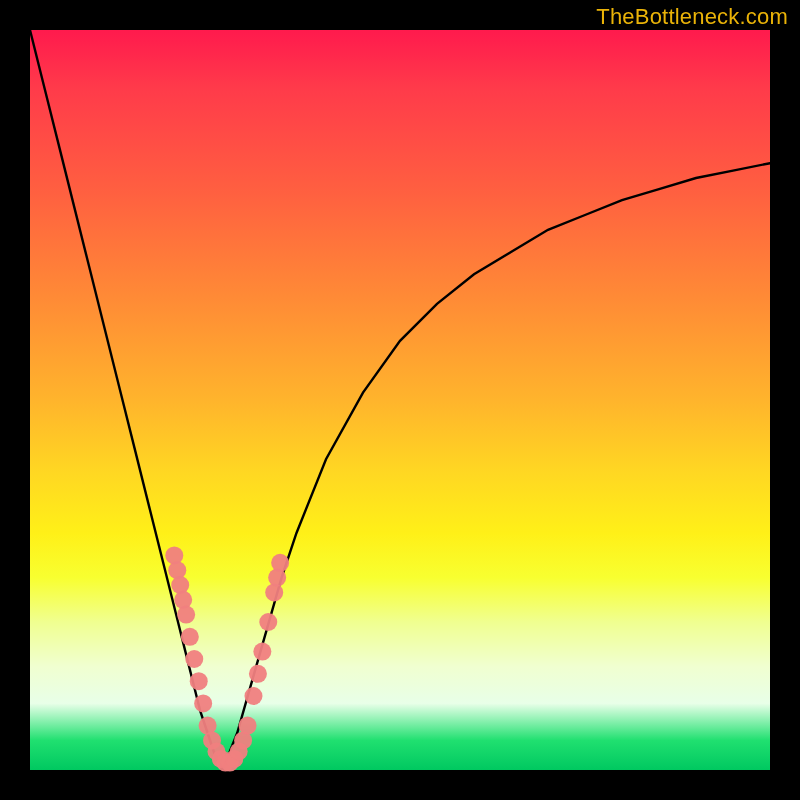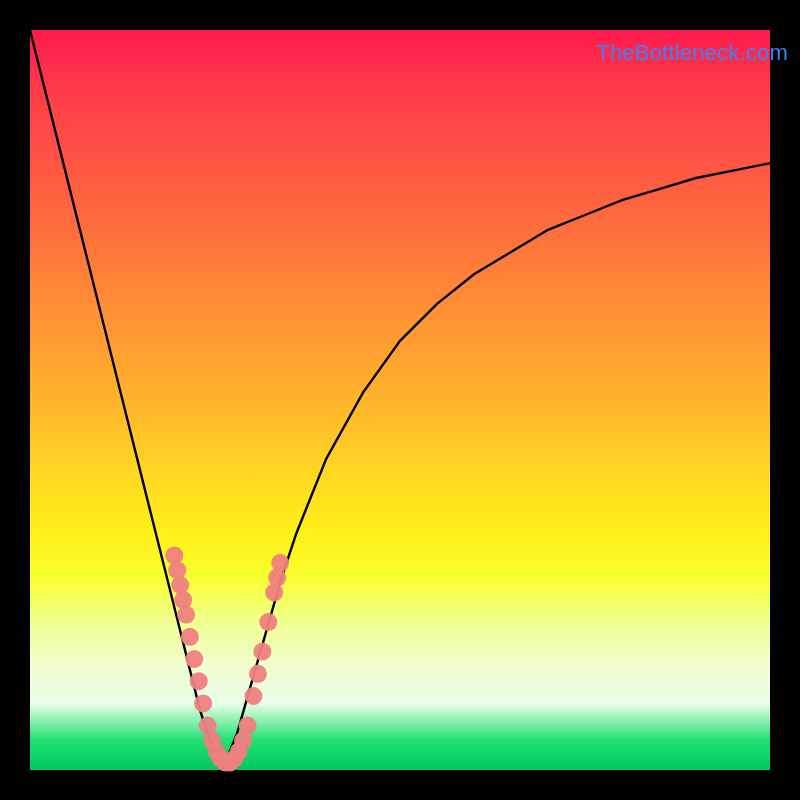--- a/index.html
+++ b/index.html
@@ -37,26 +37,25 @@
       #f0ffd0 86%,
       #e8ffe8 91%,
       #20e070 96%,
       #00c860 100%
     );
   }
   .watermark {
     position: absolute;
     top: 4px;
     right: 12px;
-    color: #3b82f6;
+    color: #eab308;
     font-size: 22px;
     font-weight: 500;
     letter-spacing: 0.2px;
     z-index: 10;
-    margin-top: 36px;
   }
   svg.curves {
     position: absolute;
     left: 0;
     top: 0;
     width: 740px;
     height: 740px;
     overflow: visible;
   }
 </style>

